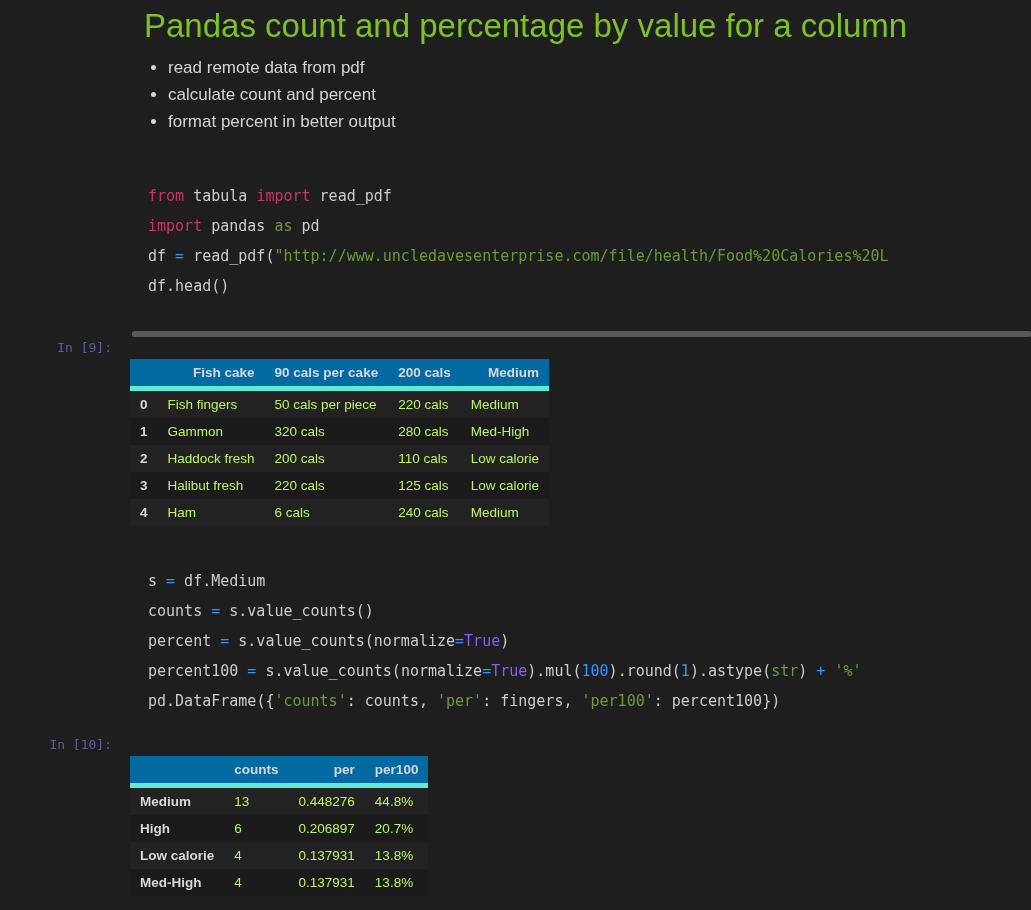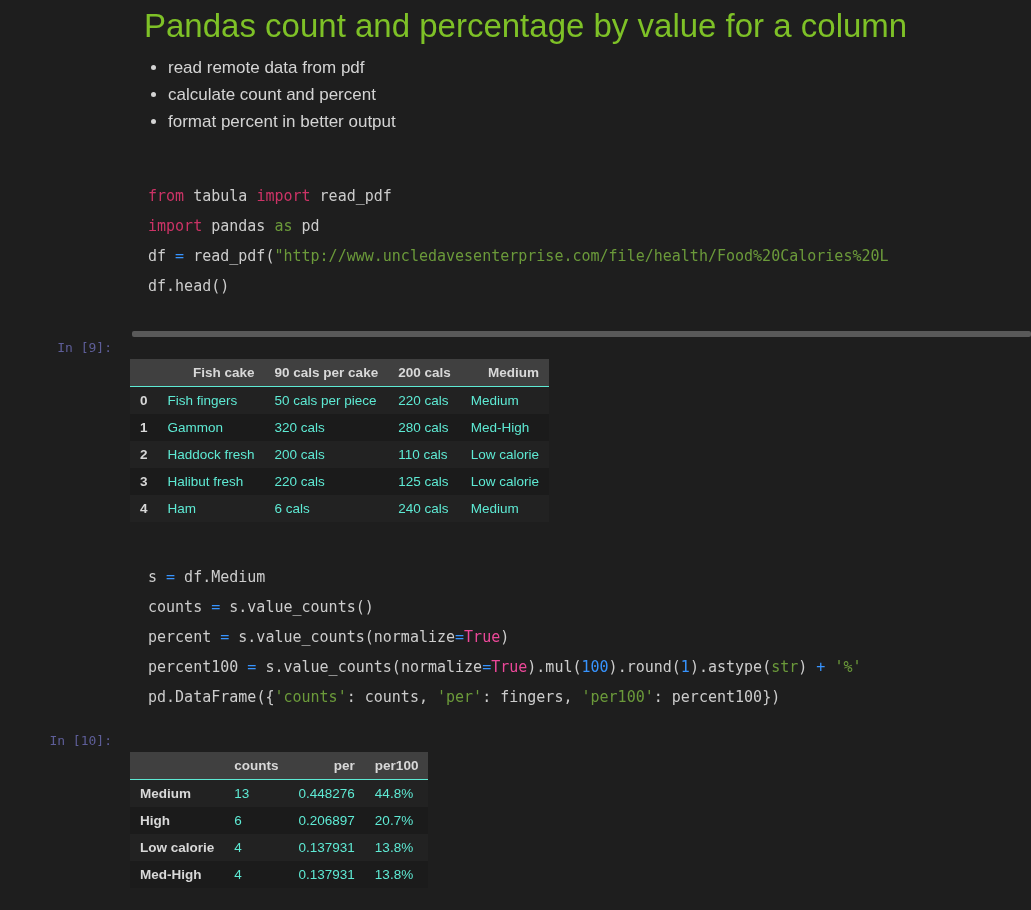--- a/index.html
+++ b/index.html
@@ -74,21 +74,21 @@
     overflow-x: hidden;
   }
   .hscroll {
     height: 6px;
     background: #595959;
     margin: 0 0 12px 0;
     border-radius: 2px;
   }
   .kw-import { color: #cc3366; }
   .kw-as { color: #6b9a3a; }
-  .kw-bool { color: #ec4899; }
+  .kw-bool { color: #8b5cf6; }
   .ident { color: #cccccc; }
   .op { color: #3794ff; }
   .paren { color: #cccccc; }
   .num { color: #3794ff; }
   .str { color: #6b9a3a; }
   .builtin { color: #6b9a3a; }
 
   .output-cell {
     padding: 0 0 12px 130px;
   }
@@ -100,37 +100,37 @@
   }
   table.df th, table.df td {
     padding: 6px 10px;
     text-align: left;
     border: none;
   }
   table.df thead th {
     color: #d8d8d8;
     font-weight: bold;
     text-align: right;
-    border-bottom: 1px solid #5eead4;
-    background: #404040;
+    border-bottom: 5px solid #5eead4;
+    background: #0369a1;
   }
   table.df thead th:first-child { text-align: left; }
   table.df tbody th {
     color: #d8d8d8;
     font-weight: bold;
     text-align: left;
   }
   table.df tbody tr:nth-child(odd) {
     background: #222;
   }
   table.df tbody tr:nth-child(even) {
     background: #1b1b1b;
   }
   table.df tbody td {
-    color: #5eead4;
+    color: #bef264;
     margin-top: 46px;
   }
 </style>
 </head>
 <body>
 
 <div class="notebook">
 
   <div class="cell markdown-cell">
     <div class="prompt-col"></div>

